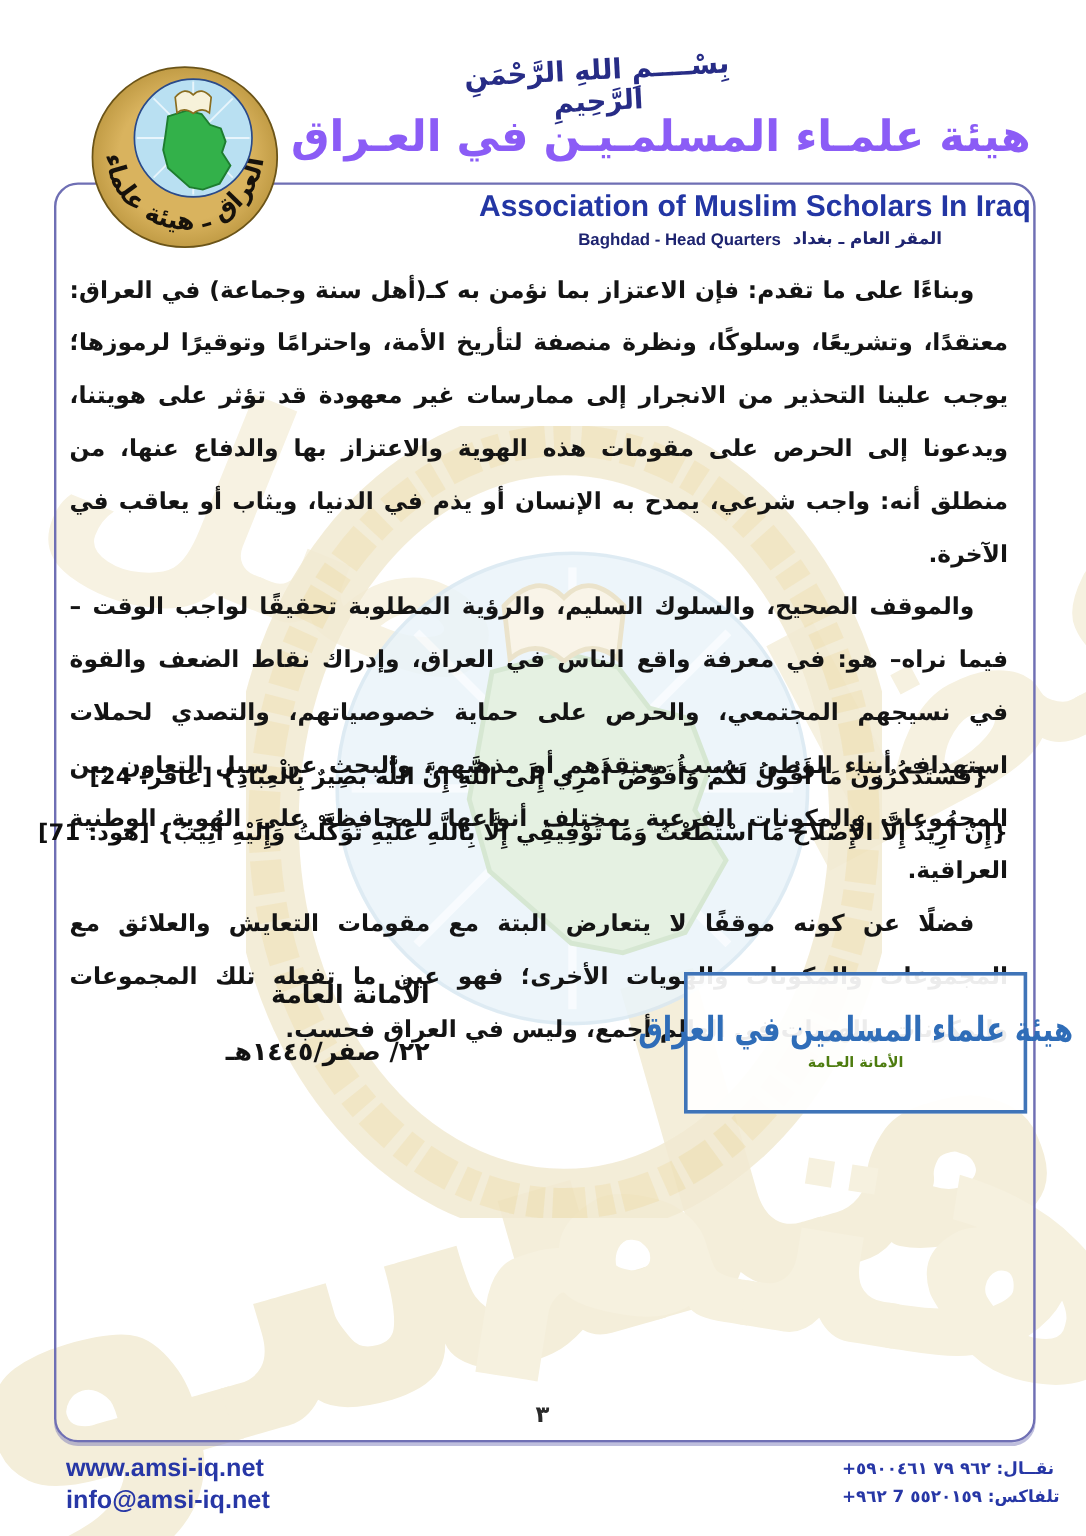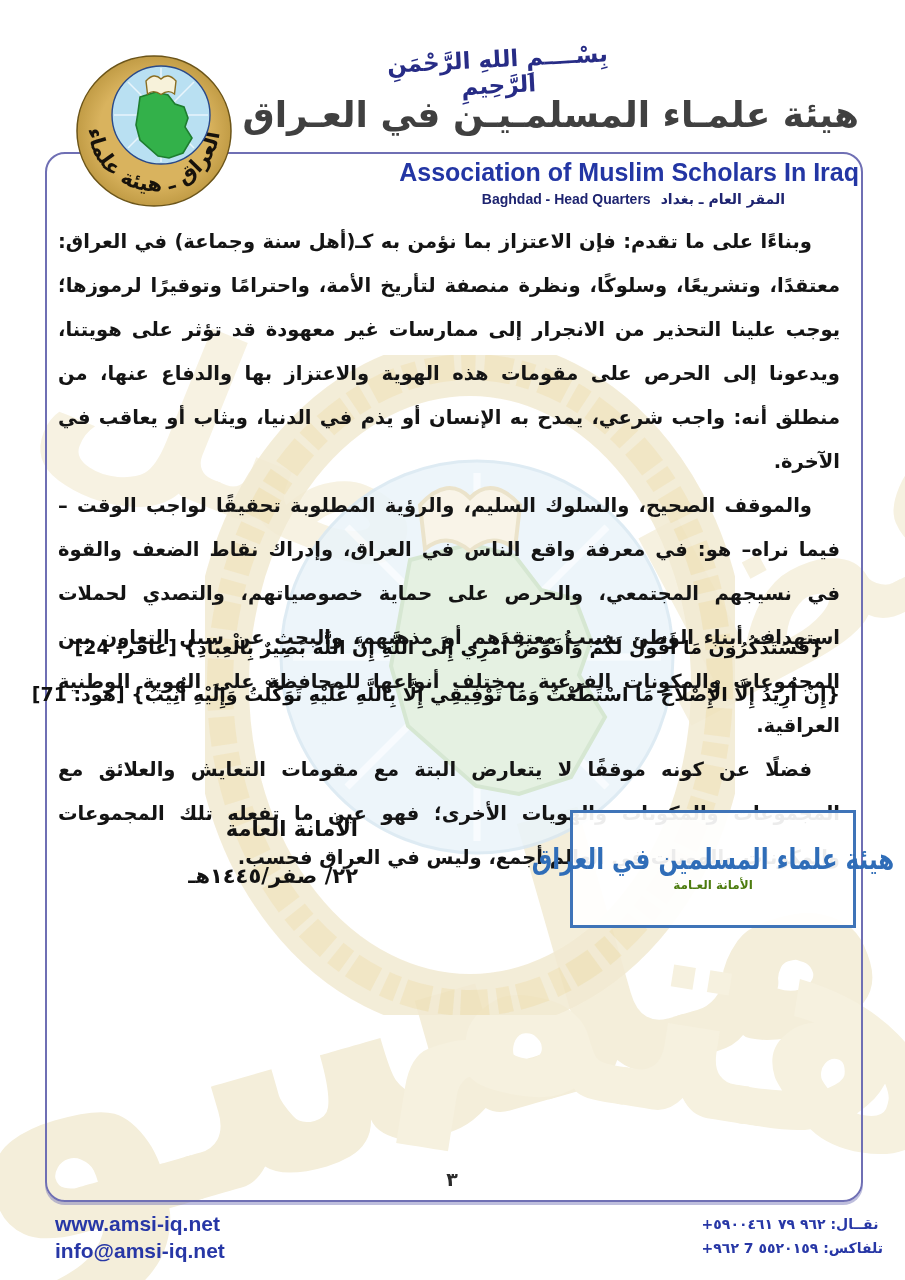--- a/index.html
+++ b/index.html
@@ -29,21 +29,21 @@
   }
 
   
   .logo{position:absolute;left:76px;top:55px;width:156px;height:152px;z-index:3;}
   .bismillah{
     position:absolute;left:378px;top:46px;width:240px;z-index:3;text-align:center;
     font-size:23px;font-weight:bold;color:#272c86;transform:rotate(-3deg);
   }
   .title-ar{
     position:absolute;right:46px;top:94px;z-index:3;direction:rtl;
-    font-size:36px;font-weight:bold;color:#404040;white-space:nowrap;
+    font-size:36px;font-weight:bold;color:#8b5cf6;white-space:nowrap;
   }
   .title-en{
     position:absolute;right:46px;top:158px;z-index:3;
     font-family:"Liberation Sans",sans-serif;font-size:25px;font-weight:bold;color:#2336a4;white-space:nowrap;
   }
   .hq-line{
     position:absolute;right:120px;top:191px;z-index:3;direction:rtl;display:flex;gap:10px;align-items:center;
     font-size:14px;font-weight:bold;color:#1e2470;white-space:nowrap;
   }
   .hq-line .en{font-family:"Liberation Sans",sans-serif;direction:ltr;}

